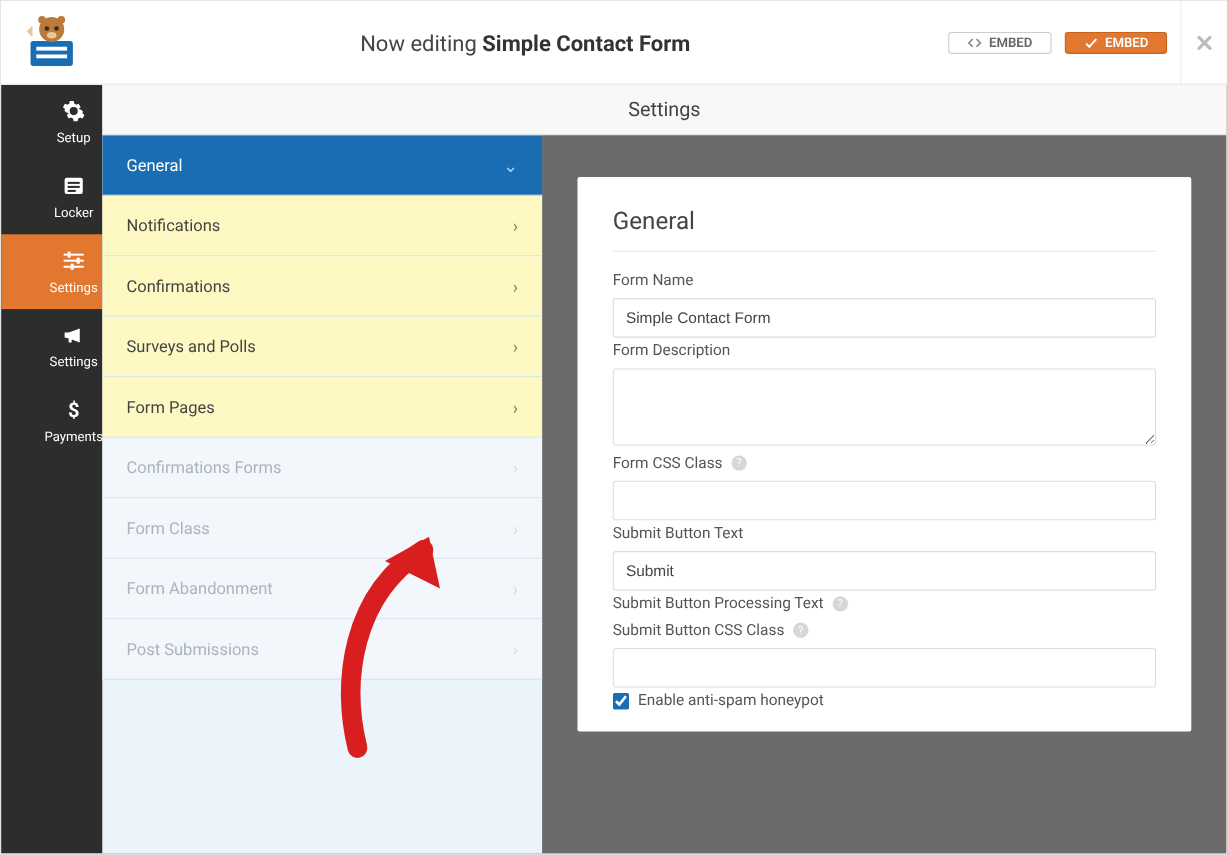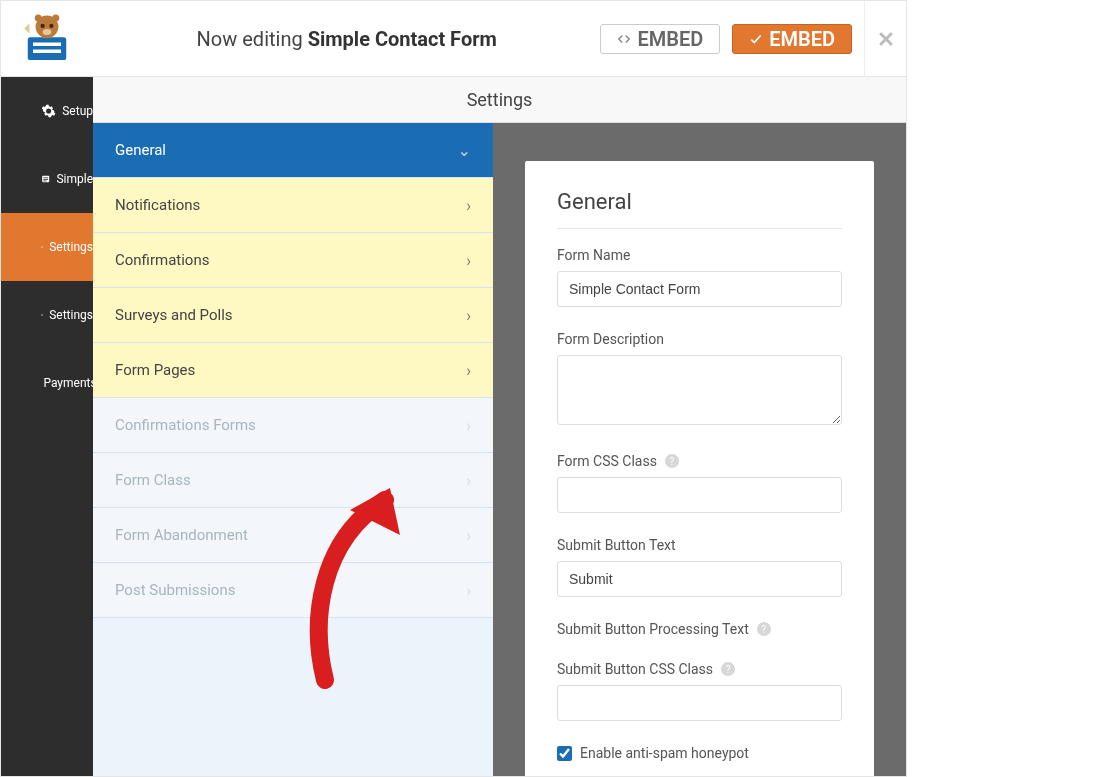--- a/index.html
+++ b/index.html
@@ -1,35 +1,35 @@
 <!DOCTYPE html>
 <html><head>
 <meta charset="utf-8">
 <style>
   * { box-sizing: border-box; margin: 0; padding: 0; }
   body { font-family: -apple-system, BlinkMacSystemFont, "Segoe UI", Roboto, Arial, sans-serif; width:1116px; height:777px; overflow:hidden; background:#fff; position:relative; }
-  .outer { display:flex; flex-direction:column; width:907px; height:777px; border:1px solid #e5e5e5; }
+  .outer { display:flex; flex-direction:column; width:1116px; height:777px; border:1px solid #e5e5e5; }
 
   
   .header { height:76px; display:flex; align-items:center; border-bottom:1px solid #e5e5e5; background:#fff; position:relative; }
   .logo { width:92px; height:76px; display:flex; align-items:center; justify-content:center; }
   .title-wrap { flex:1; text-align:center; font-size:20px; color:#444; }
   .title-wrap .bold { font-weight:700; color:#333; }
   .header-actions { display:flex; align-items:center; gap:12px; padding-right:12px; }
-  .btn { display:inline-flex; align-items:center; gap:6px; font-size:20px; padding:2px 16px; border-radius:3px; cursor:pointer; font-weight:600; }
+  .btn { display:inline-flex; align-items:center; gap:6px; font-size:12px; padding:2px 16px; border-radius:3px; cursor:pointer; font-weight:600; }
   .btn-embed { background:#fff; border:1px solid #ccc; color:#666; }
   .btn-save { background:#e27730; color:#fff; border:1px solid #c5641f; }
   .close-x { width:42px; height:76px; display:flex; align-items:center; justify-content:center; color:#bbb; font-size:24px; border-left:1px solid #eee; }
 
   
   .body { display:flex; flex:1; overflow:hidden; }
 
   
   .navbar { width:92px; background:#2d2d2d; display:flex; flex-direction:column; }
-  .nav-item { height:68px; display:flex; align-items:center; justify-content:center; color:#fff; font-size:12px; gap:6px; cursor:pointer;padding-left:40px; }
+  .nav-item { height:68px; display:flex; flex-direction:column; align-items:center; justify-content:center; color:#fff; font-size:12px; gap:6px; cursor:pointer;padding-left:40px; }
   .nav-item.active { background:#e27730; }
   .nav-item svg { width:22px; height:22px; fill:#fff; }
 
   
   .content { flex:1; display:flex; flex-direction:column; background:#6b6b6b; }
   .content-header { height:46px; background:#f8f8f8; color:#444; display:flex; align-items:center; justify-content:center; font-size:18px; border-bottom:1px solid #ddd; }
   .content-body { flex:1; display:flex; overflow:hidden; }
 
   
   .settings-panel { width:400px; background:#ebf3fb; display:flex; flex-direction:column; }
@@ -37,21 +37,21 @@
   .settings-item.active { background:#1a6db2; color:#fff; }
   .settings-item.disabled { color:#a9b4bf; background:#f3f7fb; cursor:default; }
   .settings-item .chev { color:inherit; opacity:.7; font-size:16px; }
   .settings-item.disabled .chev { color:#c8d0d8; }
 
   
   .canvas { flex:1; background:#6b6b6b; padding:38px 32px; overflow:auto; }
   .card { background:#fff; border-radius:2px; padding:28px 32px 20px; }
   .card h2 { font-size:22px; color:#444; font-weight:400; margin-bottom:14px; }
   .card hr { border:none; border-top:1px solid #e7e7e7; margin-bottom:18px; }
-  .field { margin-bottom:24px; }
+  .field { margin-bottom:4px; }
   .field-label { font-size:14px; color:#555; margin-bottom:8px; display:flex; align-items:center; gap:8px; }
   .help { display:inline-flex; width:14px; height:14px; border-radius:50%; background:#d7d7d7; color:#fff; font-size:10px; align-items:center; justify-content:center; }
   .text-input, .textarea { width:100%; border:1px solid #ddd; border-radius:3px; padding:9px 11px; font-size:14px; color:#444; background:#fff; }
   .textarea { height:70px; resize:vertical; }
   .checkbox-row { display:flex; align-items:center; gap:8px; font-size:14px; color:#555; }
   .checkbox-row input { width:15px; height:15px; accent-color:#1a6db2; }
 
   
   .arrow-anno { position:absolute; left:290px; top:480px; pointer-events:none; z-index:100; }
 </style>
@@ -109,21 +109,21 @@
           </svg>
         <span>Setup</span>
       </div>
       <div class="nav-item">
         <svg viewBox="0 0 24 24">
             <rect x="3" y="4" width="18" height="16" rx="2"></rect>
             <rect x="6" y="8" width="12" height="2" fill="#2d2d2d"></rect>
             <rect x="6" y="12" width="12" height="2" fill="#2d2d2d"></rect>
             <rect x="6" y="16" width="8" height="2" fill="#2d2d2d"></rect>
           </svg>
-        <span>Simple</span>
+        <span>Locker</span>
       </div>
       <div class="nav-item active">
         <svg viewBox="0 0 24 24">
             <rect x="2" y="5" width="20" height="2"></rect>
             <rect x="2" y="11" width="20" height="2"></rect>
             <rect x="2" y="17" width="20" height="2"></rect>
             <rect x="6" y="3" width="3" height="6"></rect>
             <rect x="15" y="9" width="3" height="6"></rect>
             <rect x="9" y="15" width="3" height="6"></rect>
           </svg>

